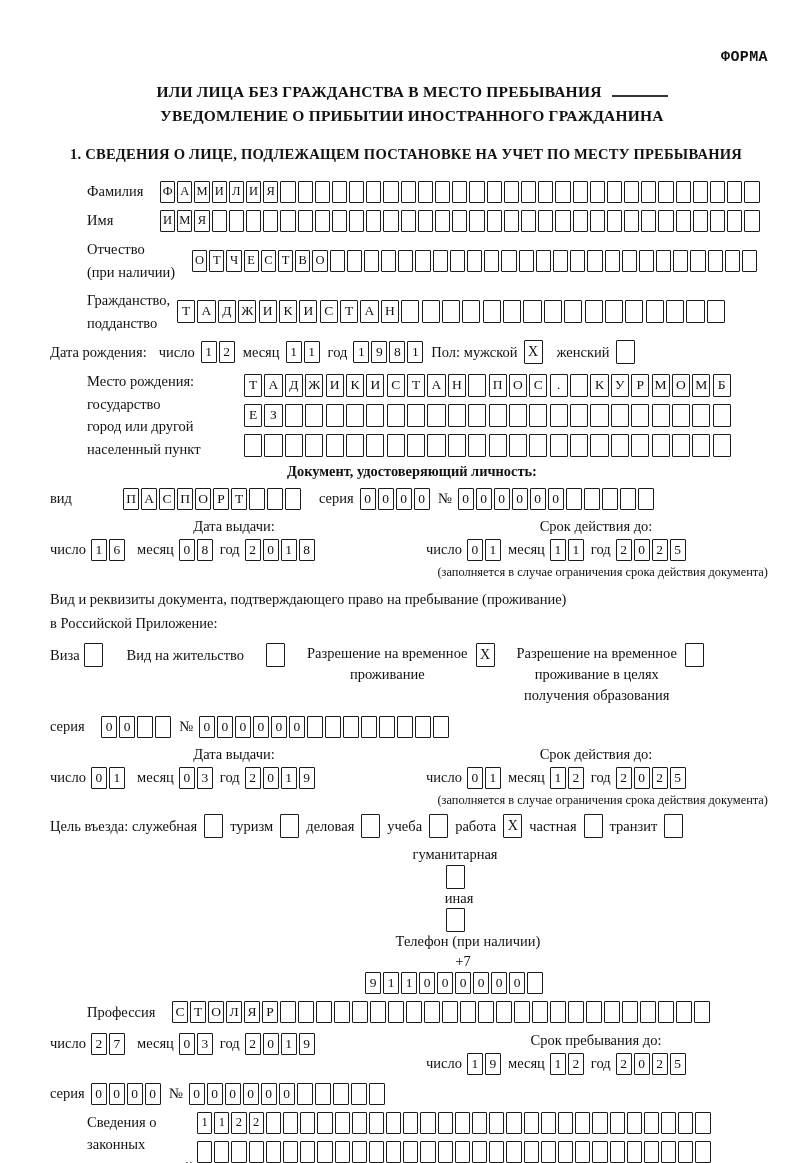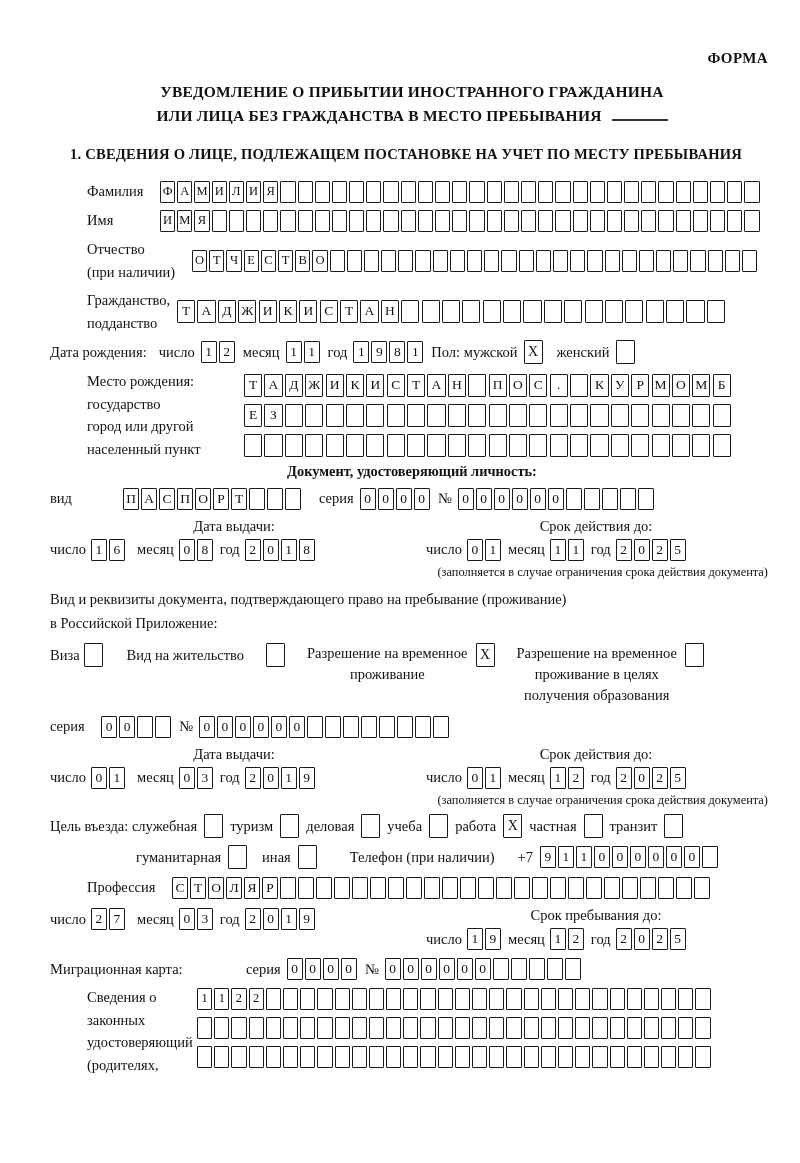--- a/index.html
+++ b/index.html
@@ -6,21 +6,21 @@
   .page{
     width:800px;height:1163px;box-sizing:border-box;position:relative;
     background:#fff;color:#111;overflow:hidden;
     font-family:"Liberation Serif","DejaVu Serif",serif;
     font-size:14.5px;line-height:1.35;
     padding:36px 26px 0 50px;
   }
   
   .appendix{margin-left:515px;font-size:13.5px;line-height:1.33;}
   .appendix .gap{height:5px;}
-  .forma{text-align:right;font-weight:bold;font-size:15px;margin:12px 6px 0 0;letter-spacing:.4px;}
+  .forma{text-align:right;font-weight:bold;font-size:15px;margin:12px 6px 0 0;letter-spacing:.4px;font-family:Liberation Mono, monospace;}
   
   .title{text-align:center;font-weight:bold;font-size:15.5px;line-height:1.5;margin-top:12px;letter-spacing:.2px;}
   .blank-line{display:inline-block;width:56px;border-bottom:2px solid #333;height:.9em;margin-left:10px;}
   .sec-heading{font-weight:bold;text-align:center;font-size:14.6px;margin:18px 0 16px -12px;letter-spacing:.2px;}
   
   .frow{display:flex;align-items:center;margin-bottom:6px;margin-left:37px;}
   .flabel{flex:none;line-height:23px;}
   
   .cr{display:flex;flex:none;}
   .cell{
@@ -45,36 +45,36 @@
   .dp-right{flex:1;}
   .dp-title{text-align:center;line-height:20px;}
   .dp-line{display:flex;align-items:center;column-gap:5px;margin-top:3px;}
   .dp-right .dp-line{padding-left:8px;}
   .note-right{text-align:right;font-size:12.4px;padding-right:6px;margin:3px 0 6px;}
   
   .cb-band{display:flex;align-items:flex-start;column-gap:8px;margin:8px 0 10px;}
   .cb-band .ctext{text-align:center;line-height:21px;}
   
   .purpose-row{display:flex;align-items:center;column-gap:7px;margin-bottom:7px;}
-  .indent{margin-left:86px;}
+  .indent{margin-left:86px;flex-direction:column;}
   
   .rep-rows .cr{margin-bottom:7px;}
   .doc-header{font-weight:bold;text-align:center;margin:2px 0 6px;font-size:14.4px;}
   .res-lines div{line-height:24px;}
 </style>
 </head>
 <body>
 
 <div class="page">
 
   <div class="forma">ФОРМА</div>
 
   <div class="title">
+    <div><span>ИЛИ ЛИЦА БЕЗ ГРАЖДАНСТВА В МЕСТО ПРЕБЫВАНИЯ</span><span class="blank-line"></span></div>
     <div>УВЕДОМЛЕНИЕ О ПРИБЫТИИ ИНОСТРАННОГО ГРАЖДАНИНА</div>
-    <div><span>ИЛИ ЛИЦА БЕЗ ГРАЖДАНСТВА В МЕСТО ПРЕБЫВАНИЯ</span><span class="blank-line"></span></div>
   </div>
 
   <div class="sec-heading">1. СВЕДЕНИЯ О ЛИЦЕ, ПОДЛЕЖАЩЕМ ПОСТАНОВКЕ НА УЧЕТ ПО МЕСТУ ПРЕБЫВАНИЯ</div>
 
   <div class="frow">
     <div class="flabel" style="width:73px">Фамилия</div>
     <div class="cr cr-sm">
         <span class="cell">Ф</span>
         <span class="cell">А</span>
         <span class="cell">М</span>
@@ -675,21 +675,20 @@
             <span class="cell">2</span>
             <span class="cell">0</span>
             <span class="cell">2</span>
             <span class="cell">5</span>
           </span>
       </div>
     </div>
   </div>
 
   <div class="inline-row" style="margin-top:8px">
-    <span class="t" style="width:190px">Миграционная карта:</span>
     <span class="t">серия</span>
     <span class="cr cr-md">
         <span class="cell">0</span>
         <span class="cell">0</span>
         <span class="cell">0</span>
         <span class="cell">0</span>
       </span>
     <span class="t">№</span>
     <span class="cr cr-md">
         <span class="cell">0</span>

